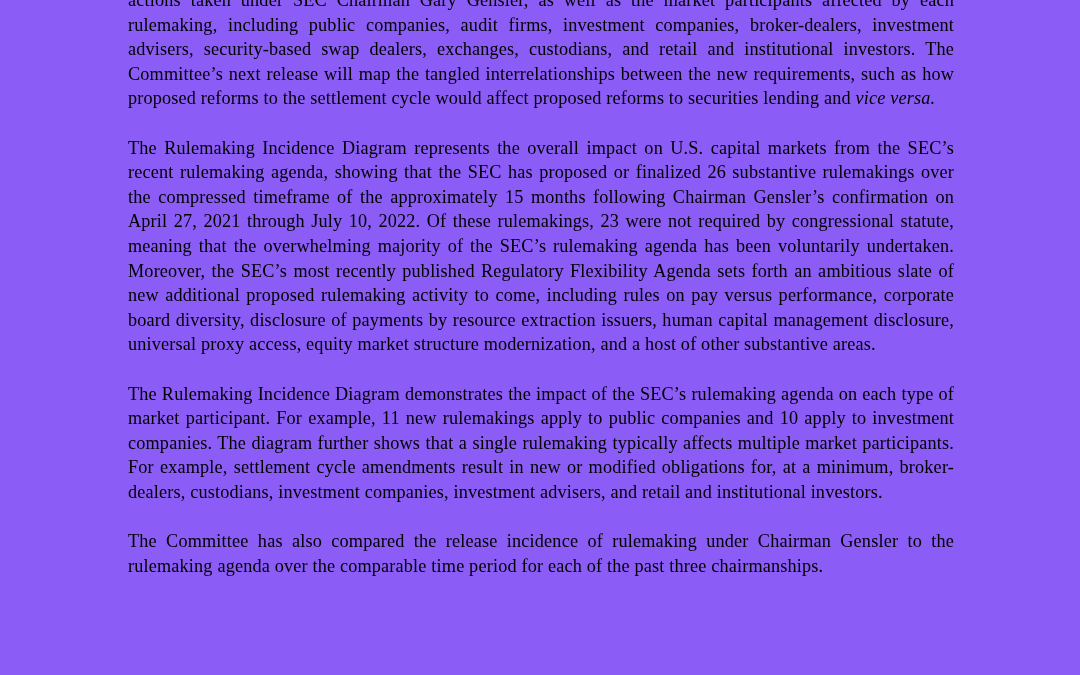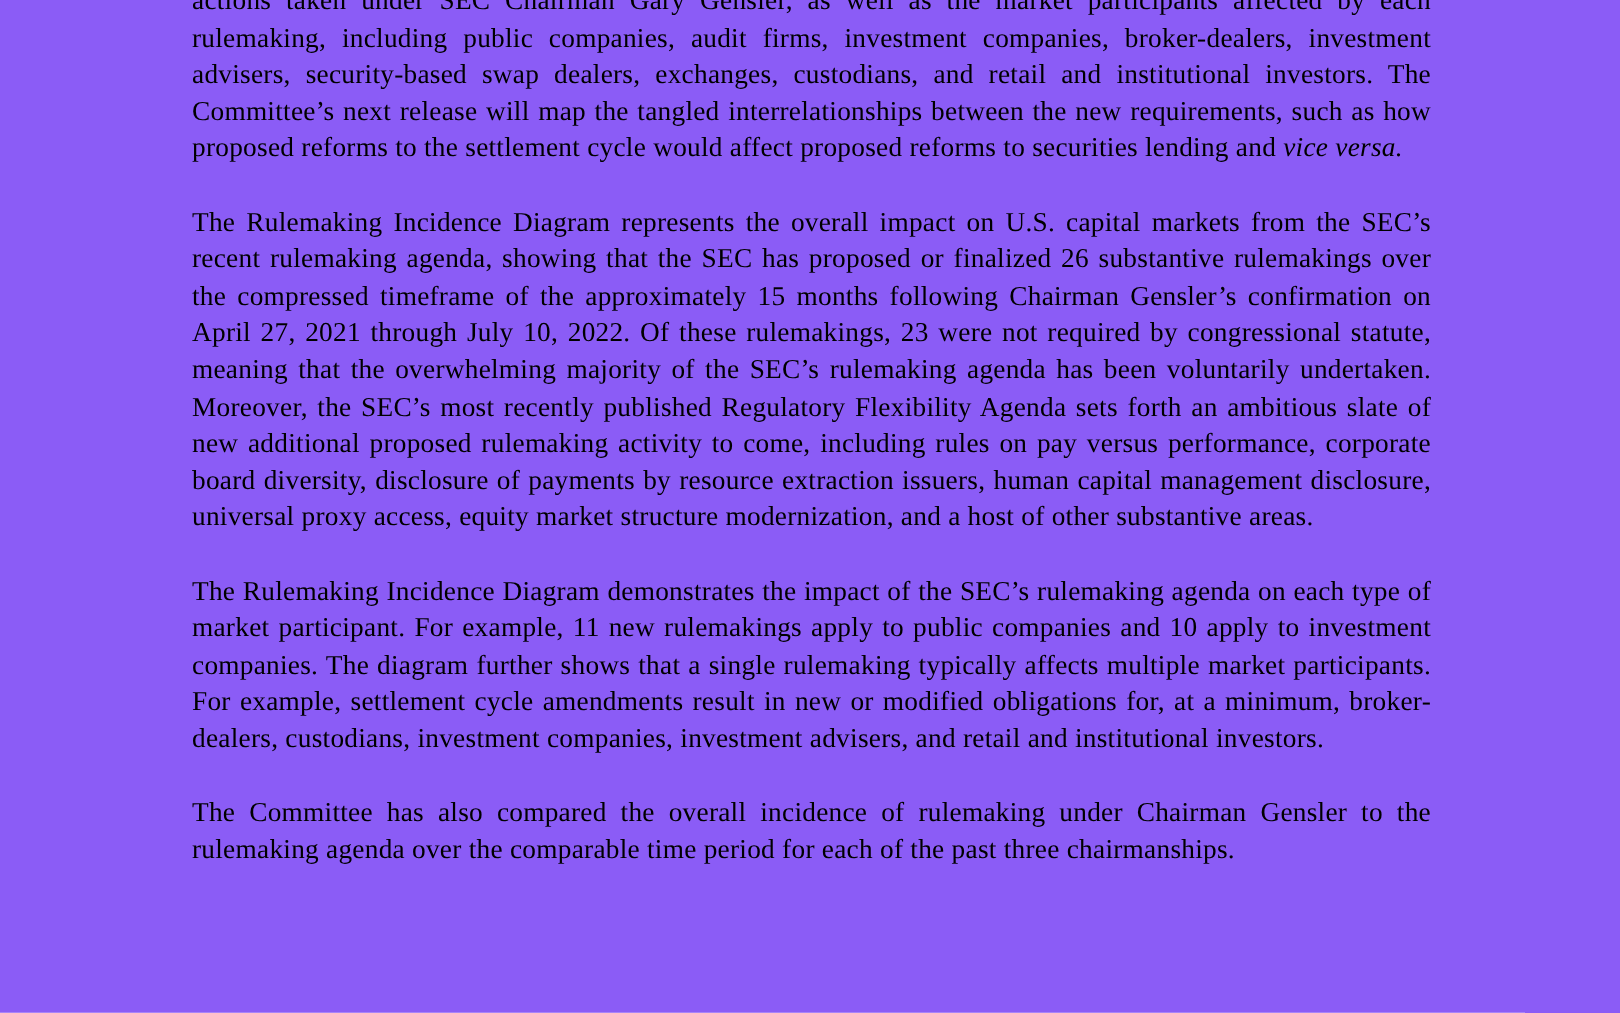--- a/index.html
+++ b/index.html
@@ -67,17 +67,17 @@
 
     <p class="para">
       <span>The Rulemaking Incidence Diagram represents the overall impact on U.S. capital markets from the SEC’s recent rulemaking agenda, showing that the SEC has proposed or finalized 26 substantive rulemakings over the compressed timeframe of the approximately 15 months following Chairman Gensler’s confirmation on April 27, 2021 through July 10, 2022. Of these rulemakings, 23 were not required by congressional statute, meaning that the overwhelming majority of the SEC’s rulemaking agenda has been voluntarily undertaken. Moreover, the SEC’s most recently published Regulatory Flexibility Agenda sets forth an ambitious slate of new additional proposed rulemaking activity to come, including rules on pay versus performance, corporate board diversity, disclosure of payments by resource extraction issuers, human capital management disclosure, universal proxy access, equity market structure modernization, and a host of other substantive areas.</span>
     </p>
 
     <p class="para">
       <span>The Rulemaking Incidence Diagram demonstrates the impact of the SEC’s rulemaking agenda on each type of market participant. For example, 11 new rulemakings apply to public companies and 10 apply to investment companies. The diagram further shows that a single rulemaking typically affects multiple market participants. For example, settlement cycle amendments result in new or modified obligations for, at a minimum, broker-dealers, custodians, investment companies, investment advisers, and retail and institutional investors.</span>
     </p>
 
     <p class="para">
-      <span>The Committee has also compared the overall incidence of rulemaking under Chairman Gensler to the rulemaking agenda over the comparable time period for each of the past three chairmanships.</span>
+      <span>The Committee has also compared the release incidence of rulemaking under Chairman Gensler to the rulemaking agenda over the comparable time period for each of the past three chairmanships.</span>
     </p>
 
   </div>
 </div>
 
 </body></html>

